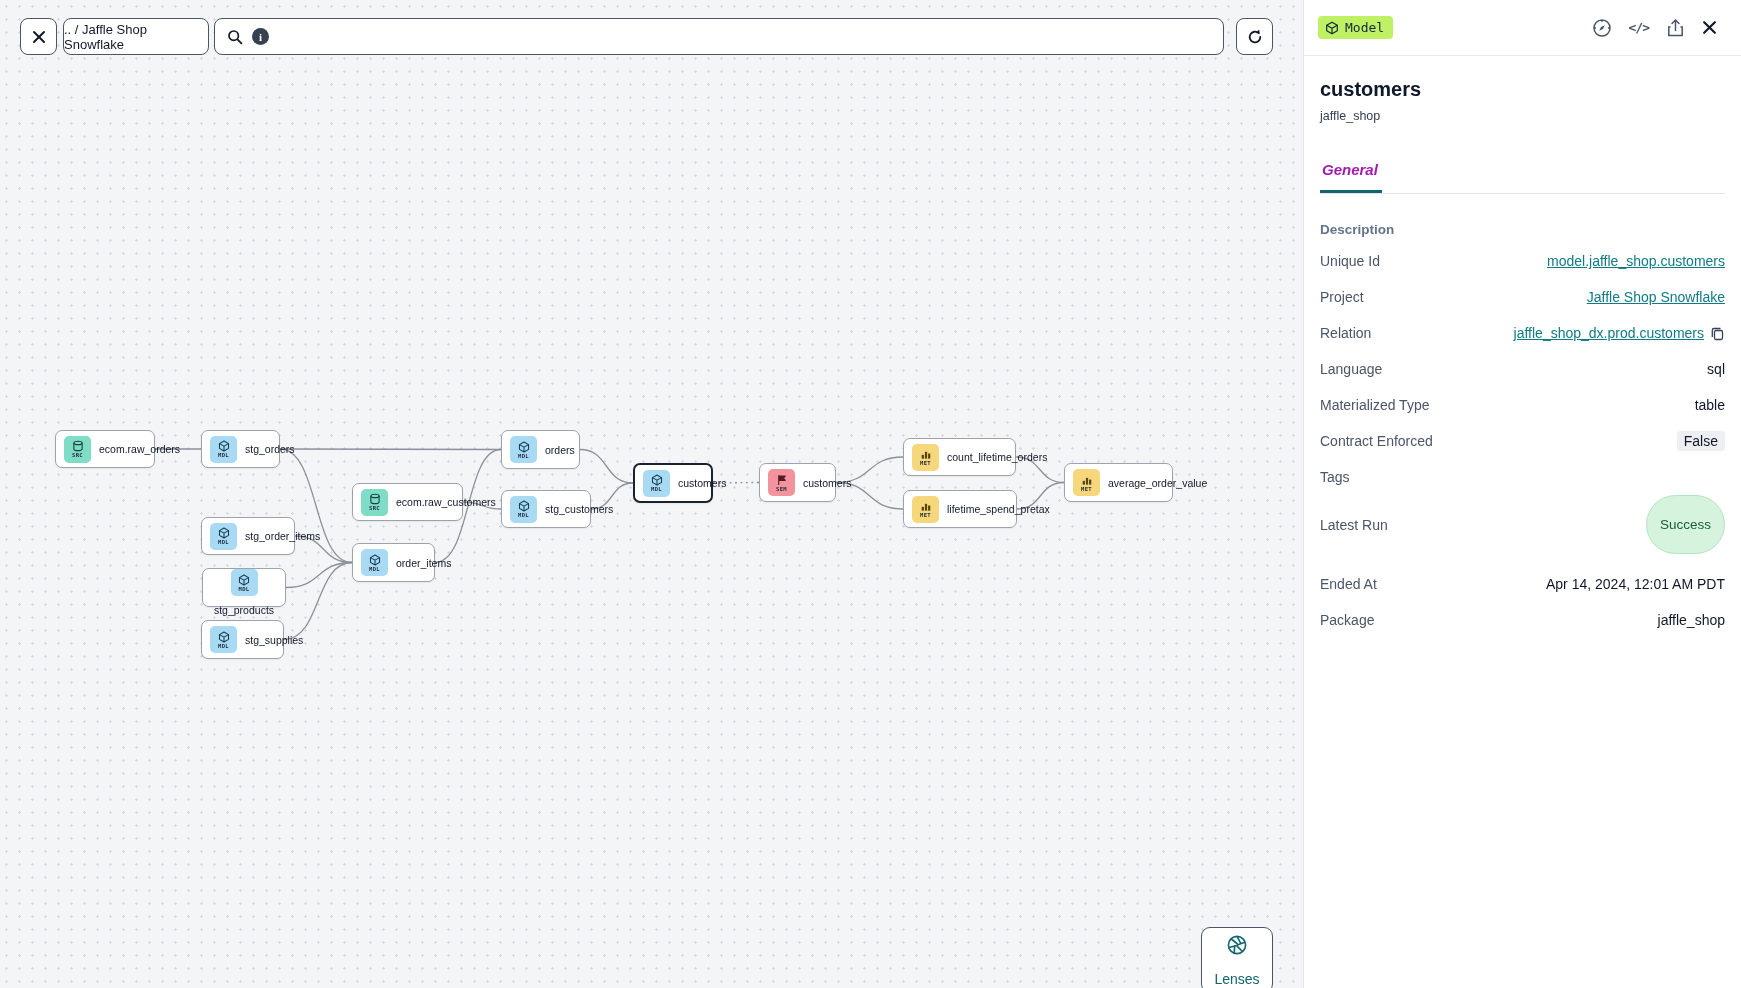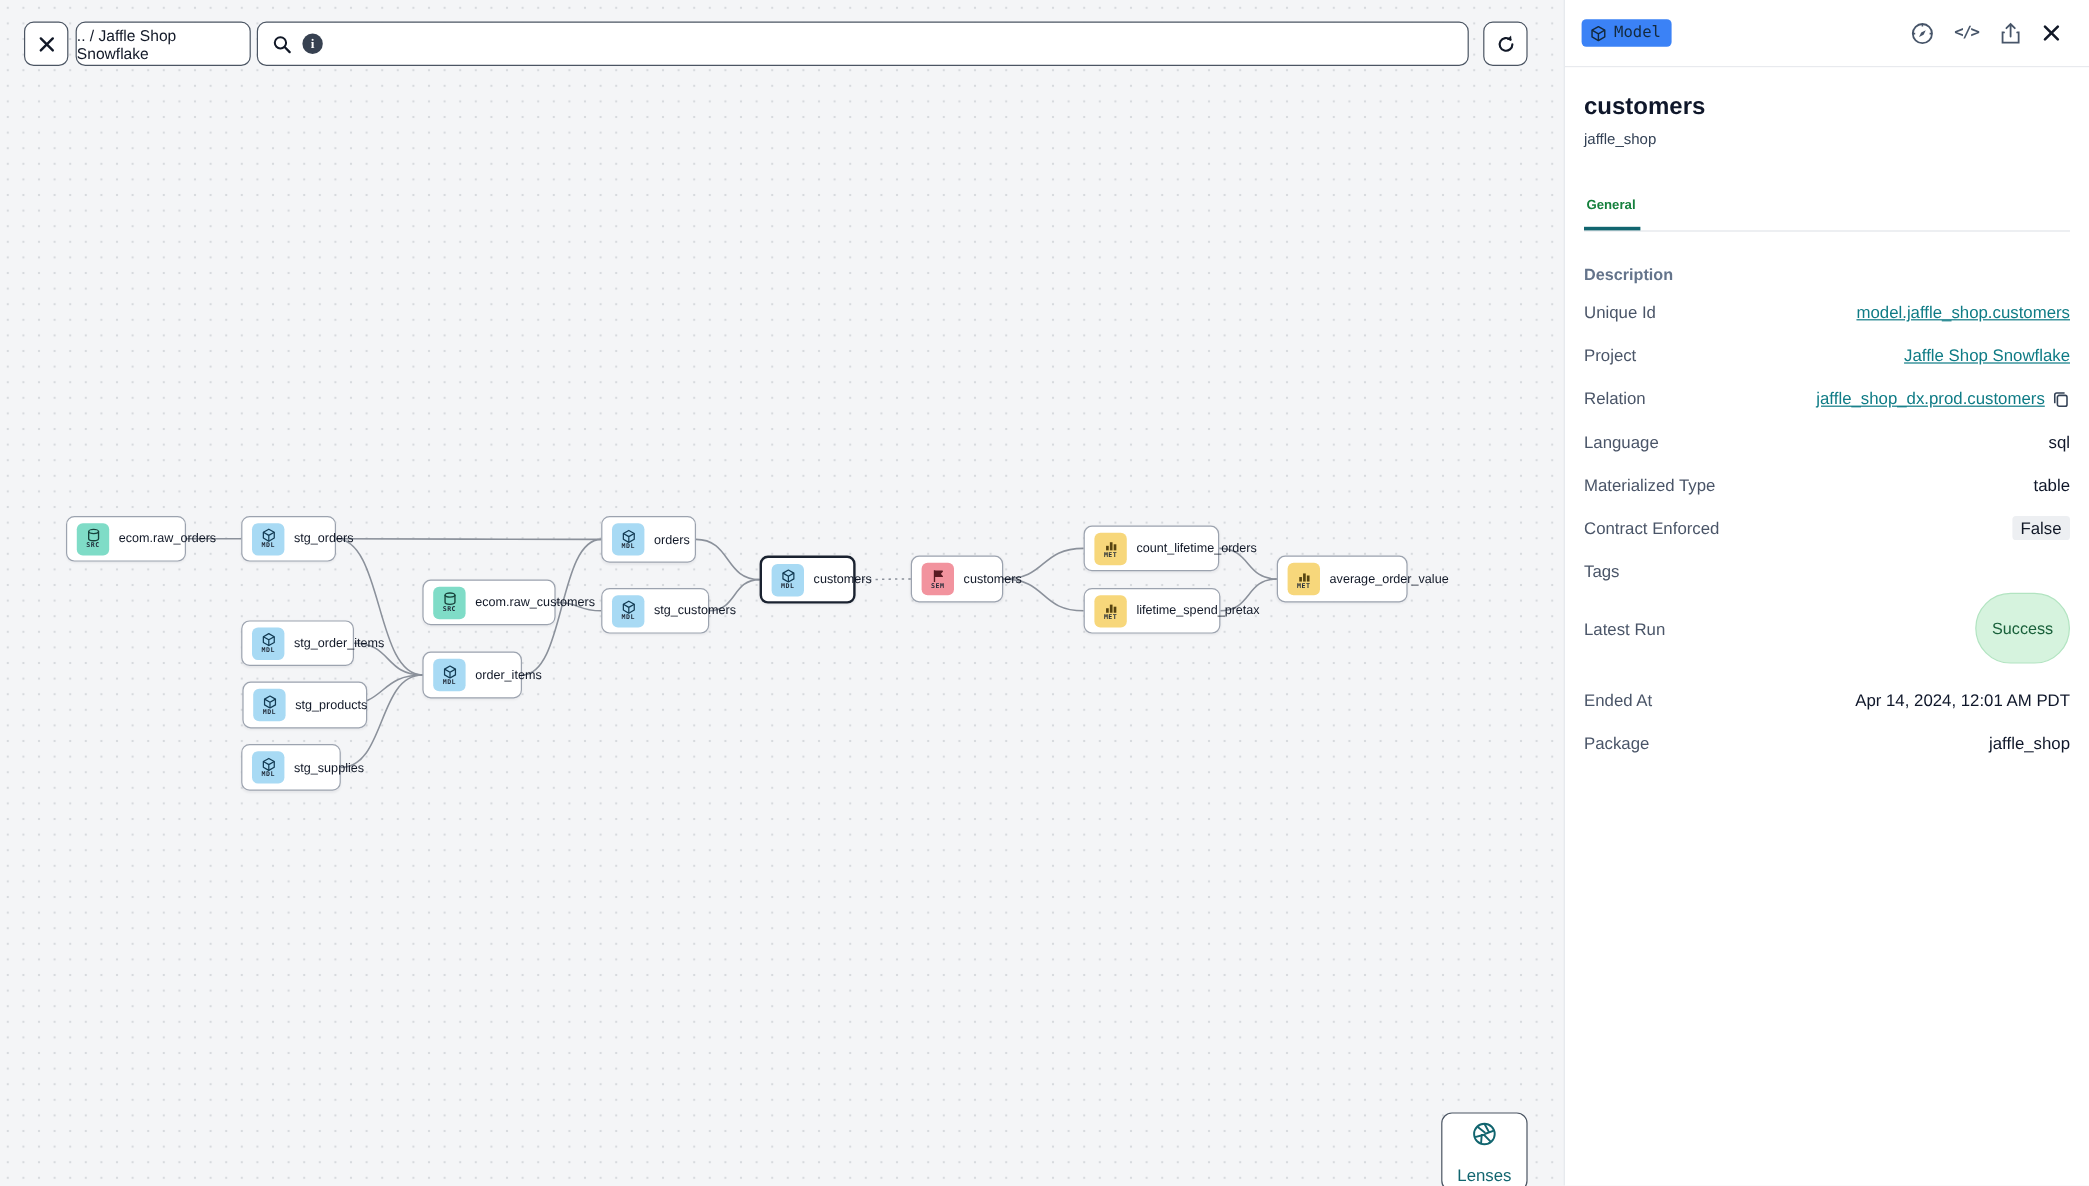--- a/index.html
+++ b/index.html
@@ -50,35 +50,35 @@
   #lenses { position:absolute; left:1201px; top:903px; width:72px; height:66px;
     background:#fff; border:1.5px solid #4b5563; border-radius:9px; cursor:pointer;
     display:flex; flex-direction:column; align-items:center; justify-content:center; gap:15px;margin-top:24px; }
   #lenses .llabel { font-size:14px; color:#11656f; }
 
   
   #panel { position:absolute; left:1303px; top:0; width:438px; height:988px;
     background:#fff; border-left:1px solid #e2e5ea; }
   #panel-head { height:56px; border-bottom:1px solid #e8eaee; display:flex;
     align-items:center; padding:0 24px 0 14px; }
-  #type-badge { display:flex; align-items:center; gap:6px; background:#3b82f6;
+  #type-badge { display:flex; align-items:center; gap:6px; background:#bef264;
     color:#13293c; border-radius:4px; padding:4px 9px 4px 7px;
     font-family:"DejaVu Sans Mono", monospace; font-size:13px; }
   #head-icons { margin-left:auto; display:flex; align-items:center; gap:17px; color:#475569; }
   #head-icons .hicon { cursor:pointer; display:flex; align-items:center; }
   .code-glyph { font-family:"DejaVu Sans Mono", monospace; font-size:13px; font-weight:bold;
     color:#475569; letter-spacing:-1px; }
 
   #panel-body { padding:22px 16px 0 16px; }
   #p-title { font-size:20px; font-weight:bold; color:#0f172a; }
   #p-sub { font-size:12.5px; color:#334155; margin-top:8px; }
 
   #tabs { margin-top:38px; border-bottom:1px solid #e2e5ea; }
-  .tab { display:inline-block; padding:0 4px 12px 2px; margin-left:0; font-size:11px;
-    font-weight:bold; color:#15803d; border-bottom:3px solid #11656f; cursor:pointer; }
+  .tab { display:inline-block; padding:0 4px 12px 2px; margin-left:0; font-size:15px;
+    font-weight:bold; color:#a21caf; border-bottom:3px solid #11656f; cursor:pointer;font-style:italic; }
 
   #section { padding-top:28px; }
   .sec-label { font-size:13.5px; font-weight:bold; color:#64748b; }
   #p-desc { margin-top:17px; font-size:14.5px; line-height:1.55; color:#1f2937;
     padding-bottom:18px; border-bottom:1px dotted #aab0ba; }
 
   #fields { margin-top:6px; }
   .frow { display:flex; align-items:center; min-height:36px; font-size:14px; }
   .flabel { color:#4a5568; flex:0 0 auto; }
   .fval { margin-left:auto; text-align:right; color:#0f172a; display:flex;
@@ -165,21 +165,21 @@
           <svg width="12" height="12" viewBox="0 0 14 14">
             <g fill="none" stroke="#123a52" stroke-width="1.2" stroke-linejoin="round">
               <path d="M7 1.2 L12.3 4.2 V9.8 L7 12.8 L1.7 9.8 V4.2 Z"></path>
               <path d="M1.7 4.2 L7 7.2 L12.3 4.2 M7 7.2 V12.8"></path>
             </g>
           </svg>
           <i>MDL</i>
         </span>
         <span class="nlabel">order_items</span>
       </div>
-      <div class="node" style="left: 202px; top: 568px; width: 104px; height: 39px;">
+      <div class="node" style="left: 202px; top: 568px; width: 84px; height: 39px; flex-direction: column;">
         <span class="nbadge mdl">
           <svg width="12" height="12" viewBox="0 0 14 14">
             <g fill="none" stroke="#123a52" stroke-width="1.2" stroke-linejoin="round">
               <path d="M7 1.2 L12.3 4.2 V9.8 L7 12.8 L1.7 9.8 V4.2 Z"></path>
               <path d="M1.7 4.2 L7 7.2 L12.3 4.2 M7 7.2 V12.8"></path>
             </g>
           </svg>
           <i>MDL</i>
         </span>
         <span class="nlabel">stg_products</span>

